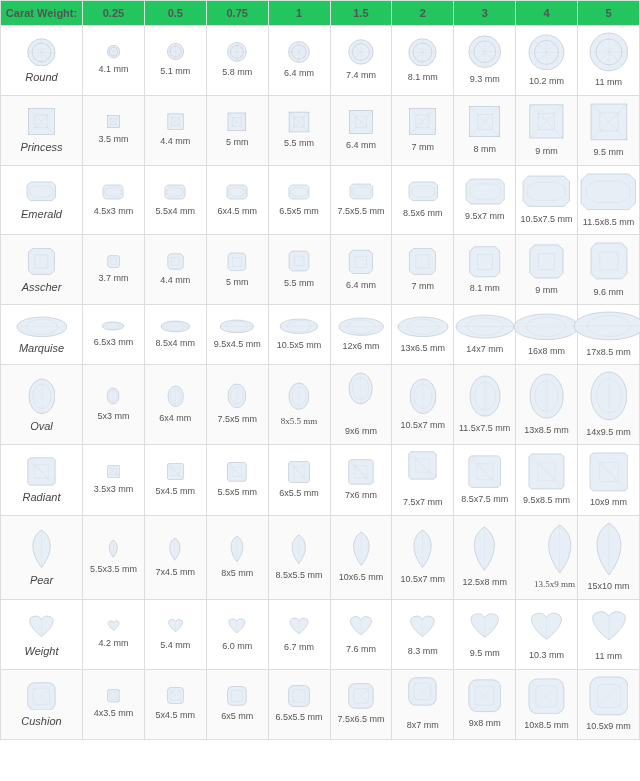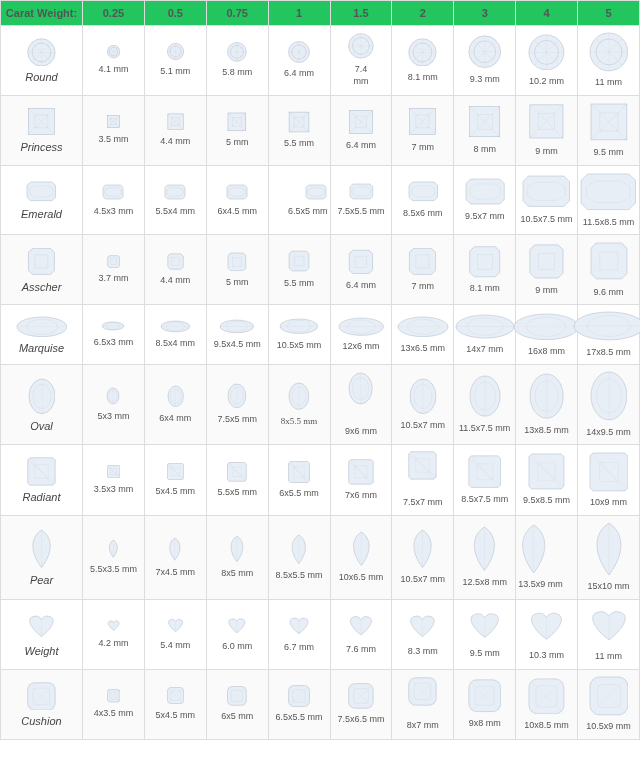--- a/index.html
+++ b/index.html
@@ -138,21 +138,21 @@
         <circle cx="11.02" cy="11.02" r="7.163" fill="none" stroke="#aab8c8" stroke-width="0.4"></circle>
         <line x1="11.02" y1="0.5510000000000002" x2="11.02" y2="21.488999999999997" stroke="#aab8c8" stroke-width="0.3" opacity="0.4"></line>
         <line x1="0.5510000000000002" y1="11.02" x2="21.488999999999997" y2="11.02" stroke="#aab8c8" stroke-width="0.3" opacity="0.4"></line>
         <line x1="3.6365999999999996" y1="3.6365999999999996" x2="18.403399999999998" y2="18.403399999999998" stroke="#aab8c8" stroke-width="0.3" opacity="0.4"></line>
         <line x1="18.403399999999998" y1="3.6365999999999996" x2="3.6365999999999996" y2="18.403399999999998" stroke="#aab8c8" stroke-width="0.3" opacity="0.4"></line>
       </svg></div>
         <div style="font-size:9px;color:#555;">6.4 mm</div>
       </div>
           </td>
           <td class="data-cell">
-      <div style="display:flex;flex-direction:column;align-items:center;gap:2px;padding:2px 16px;">
+      <div style="display:flex;flex-direction:column;align-items:center;gap:2px;padding:2px 4px;">
         <div><svg width="25.840000000000003" height="25.840000000000003" viewBox="0 0 25.840000000000003 25.840000000000003">
         <circle cx="12.920000000000002" cy="12.920000000000002" r="12.274000000000001" fill="#e8eef5" stroke="#aab8c8" stroke-width="0.5"></circle>
         <circle cx="12.920000000000002" cy="12.920000000000002" r="8.398000000000001" fill="none" stroke="#aab8c8" stroke-width="0.4"></circle>
         <line x1="12.920000000000002" y1="0.6460000000000008" x2="12.920000000000002" y2="25.194000000000003" stroke="#aab8c8" stroke-width="0.3" opacity="0.4"></line>
         <line x1="0.6460000000000008" y1="12.920000000000002" x2="25.194000000000003" y2="12.920000000000002" stroke="#aab8c8" stroke-width="0.3" opacity="0.4"></line>
         <line x1="4.2636" y1="4.2636" x2="21.576400000000003" y2="21.576400000000003" stroke="#aab8c8" stroke-width="0.3" opacity="0.4"></line>
         <line x1="21.576400000000003" y1="4.2636" x2="4.2636" y2="21.576400000000003" stroke="#aab8c8" stroke-width="0.3" opacity="0.4"></line>
       </svg></div>
         <div style="font-size:9px;color:#555;">7.4 mm</div>
       </div>
@@ -425,21 +425,21 @@
           16.6,13.200000000000001
           7.4,13.200000000000001
           4,11.1
           4,6.8999999999999995
         " fill="none" stroke="#aab8c8" stroke-width="0.3" opacity="0.5"></polygon>
       </svg></div>
         <div style="font-size:9px;color:#555;">6x4.5 mm</div>
       </div>
           </td>
           <td class="data-cell">
-      <div style="display:flex;flex-direction:column;align-items:flex-end;gap:2px;padding:2px 0;">
+      <div style="display:flex;flex-direction:column;align-items:center;gap:2px;padding:2px 0;">
         <div><svg width="24" height="18" viewBox="0 0 24 18">
         <polygon points="
           4.4,2
           19.6,2
           22,4.4
           22,13.6
           19.6,16
           4.4,16
           2,13.6
           2,4.4
@@ -1335,21 +1335,21 @@
         <div><svg width="28.752" height="45.472" viewBox="0 0 28.752 45.472">
         <path d="M 14.376,44.472 
                  C 1,27.0832 1,9.6944 14.376,1
                  C 27.752,9.6944 27.752,27.0832 14.376,44.472 Z" fill="#e8eef5" stroke="#aab8c8" stroke-width="0.5"></path>
         <line x1="14.376" y1="1" x2="14.376" y2="44.472" stroke="#aab8c8" stroke-width="0.3" opacity="0.4"></line>
       </svg></div>
         <div style="font-size:9px;color:#555;">12.5x8 mm</div>
       </div>
           </td>
           <td class="data-cell">
-      <div style="display:flex;flex-direction:column;align-items:flex-start;gap:2px;padding:2px 0;">
+      <div style="display:flex;flex-direction:column;align-items:flex-end;gap:2px;padding:2px 0;font-family:Liberation Serif, serif;">
         <div><svg width="31.488" height="49.918" viewBox="0 0 31.488 49.918">
         <path d="M 15.744,48.918 
                  C 1,29.750799999999998 1,10.5836 15.744,1
                  C 30.488,10.5836 30.488,29.750799999999998 15.744,48.918 Z" fill="#e8eef5" stroke="#aab8c8" stroke-width="0.5"></path>
         <line x1="15.744" y1="1" x2="15.744" y2="48.918" stroke="#aab8c8" stroke-width="0.3" opacity="0.4"></line>
       </svg></div>
         <div style="font-size:9px;color:#555;">13.5x9 mm</div>
       </div>
           </td>
           <td class="data-cell">

